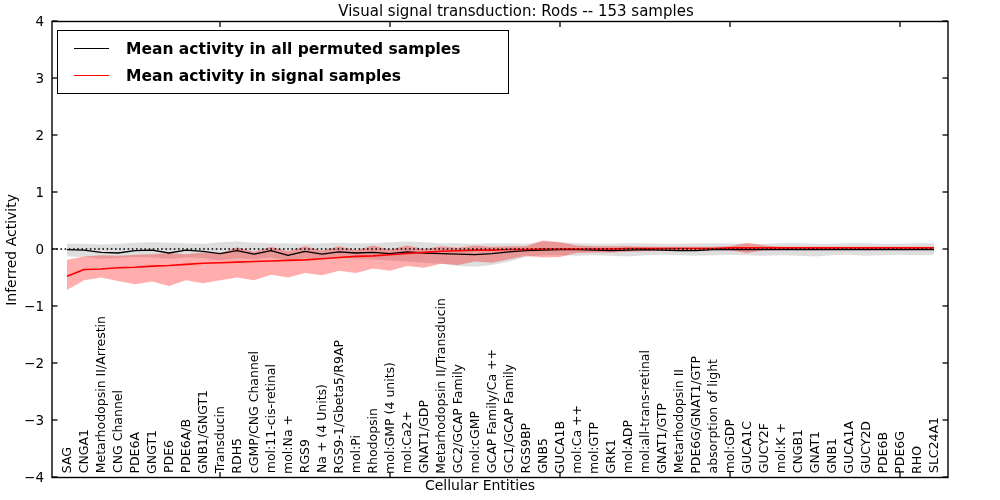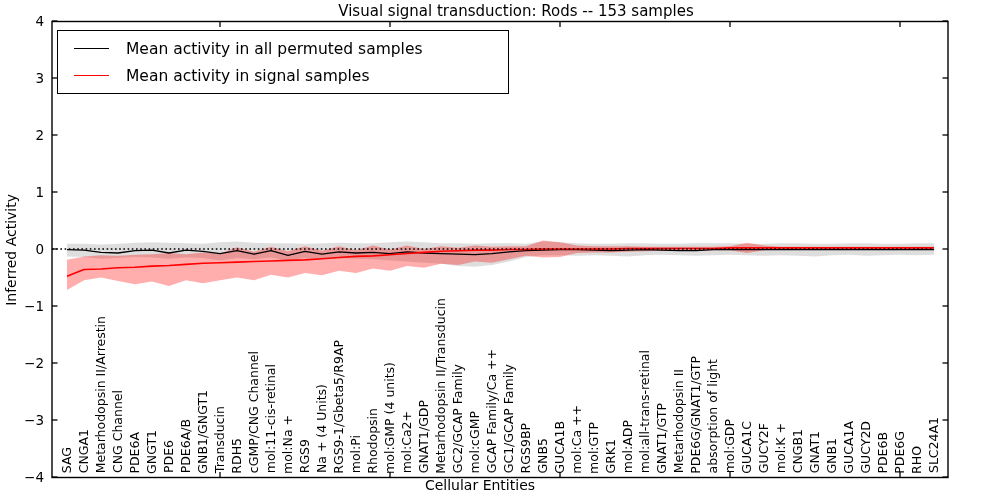--- a/index.html
+++ b/index.html
@@ -31,20 +31,21 @@
   }
   .xcat-label{
     position:absolute;writing-mode:vertical-rl;transform:rotate(180deg);
     font-size:12.5px;line-height:16px;white-space:nowrap;letter-spacing:0px;
   }
   #legend{
     position:absolute;left:57px;top:30px;width:452px;height:64px;
     background:#ffffff;border:1.6px solid #000;box-sizing:border-box;
     display:flex;flex-direction:column;justify-content:space-around;
     padding:4px 0 4px 16px;
+    font-weight:bold;
   }
   .legend-row{display:flex;align-items:center;height:26px;}
   .legend-swatch{
     width:35px;height:0;border-top:1.6px solid #000;margin-right:17px;flex:none;
   }
   .legend-label{font-size:15.5px;white-space:nowrap;}
 </style>
 </head>
 <body>
 

